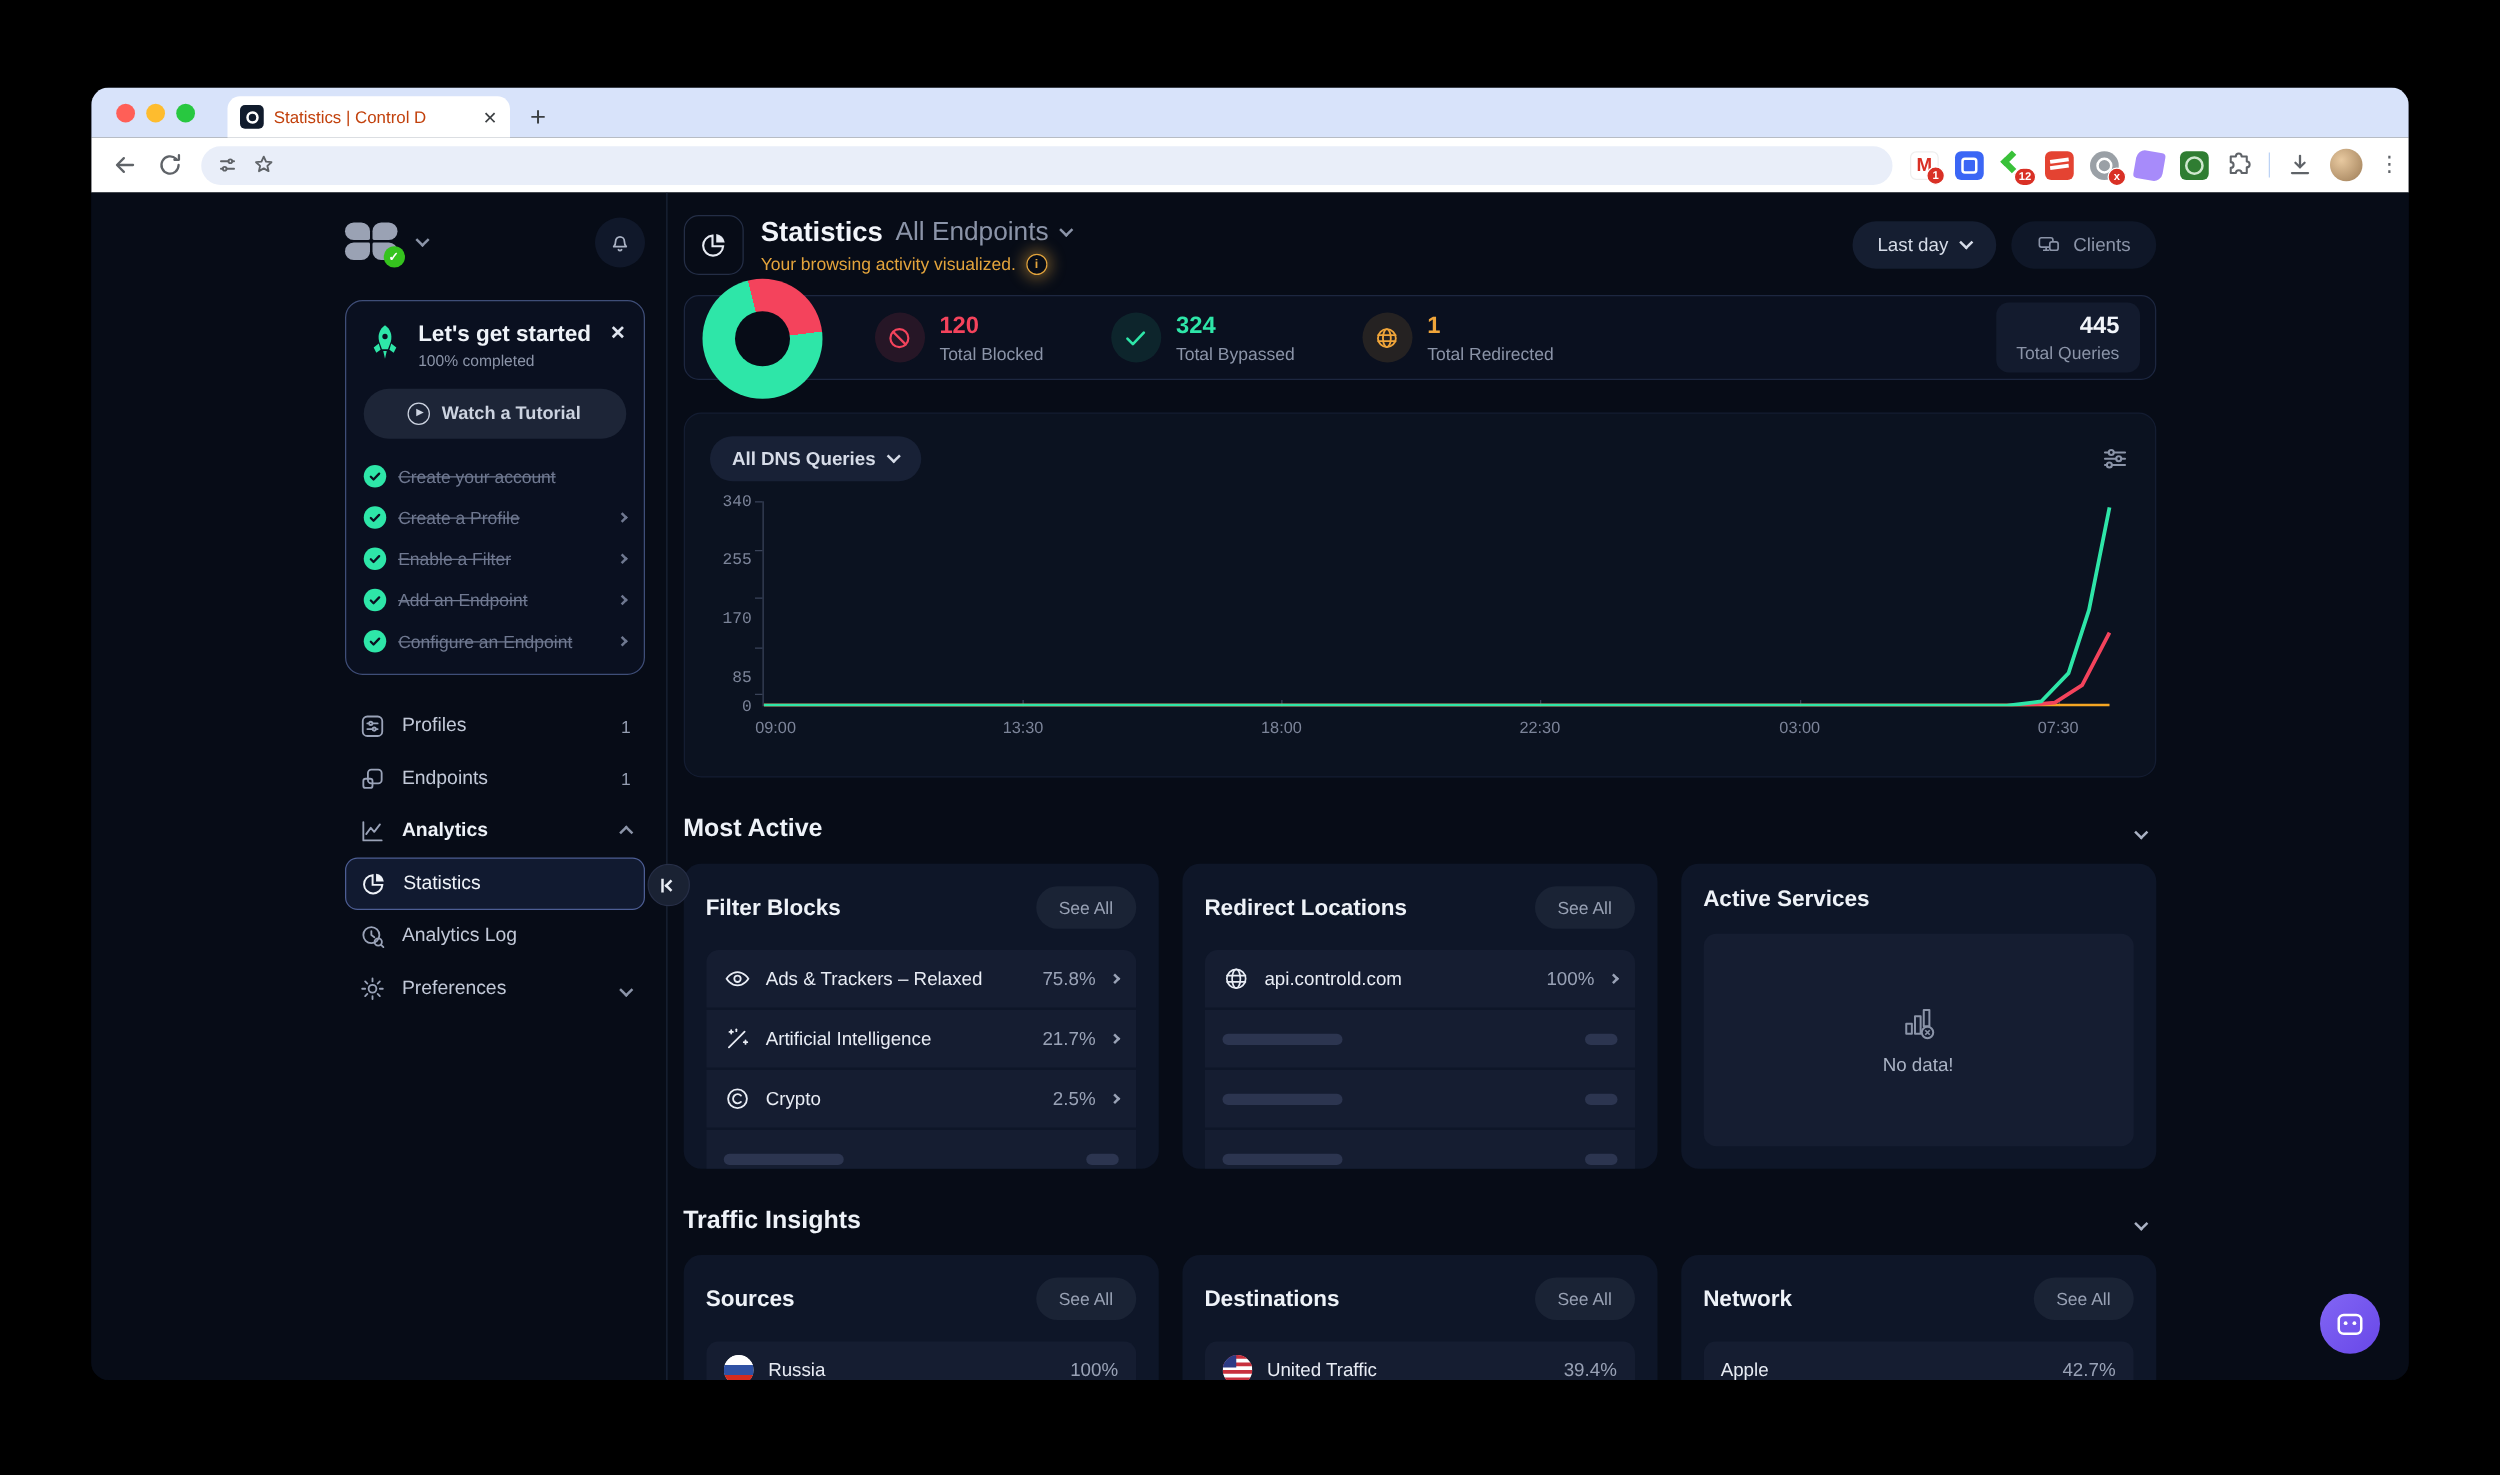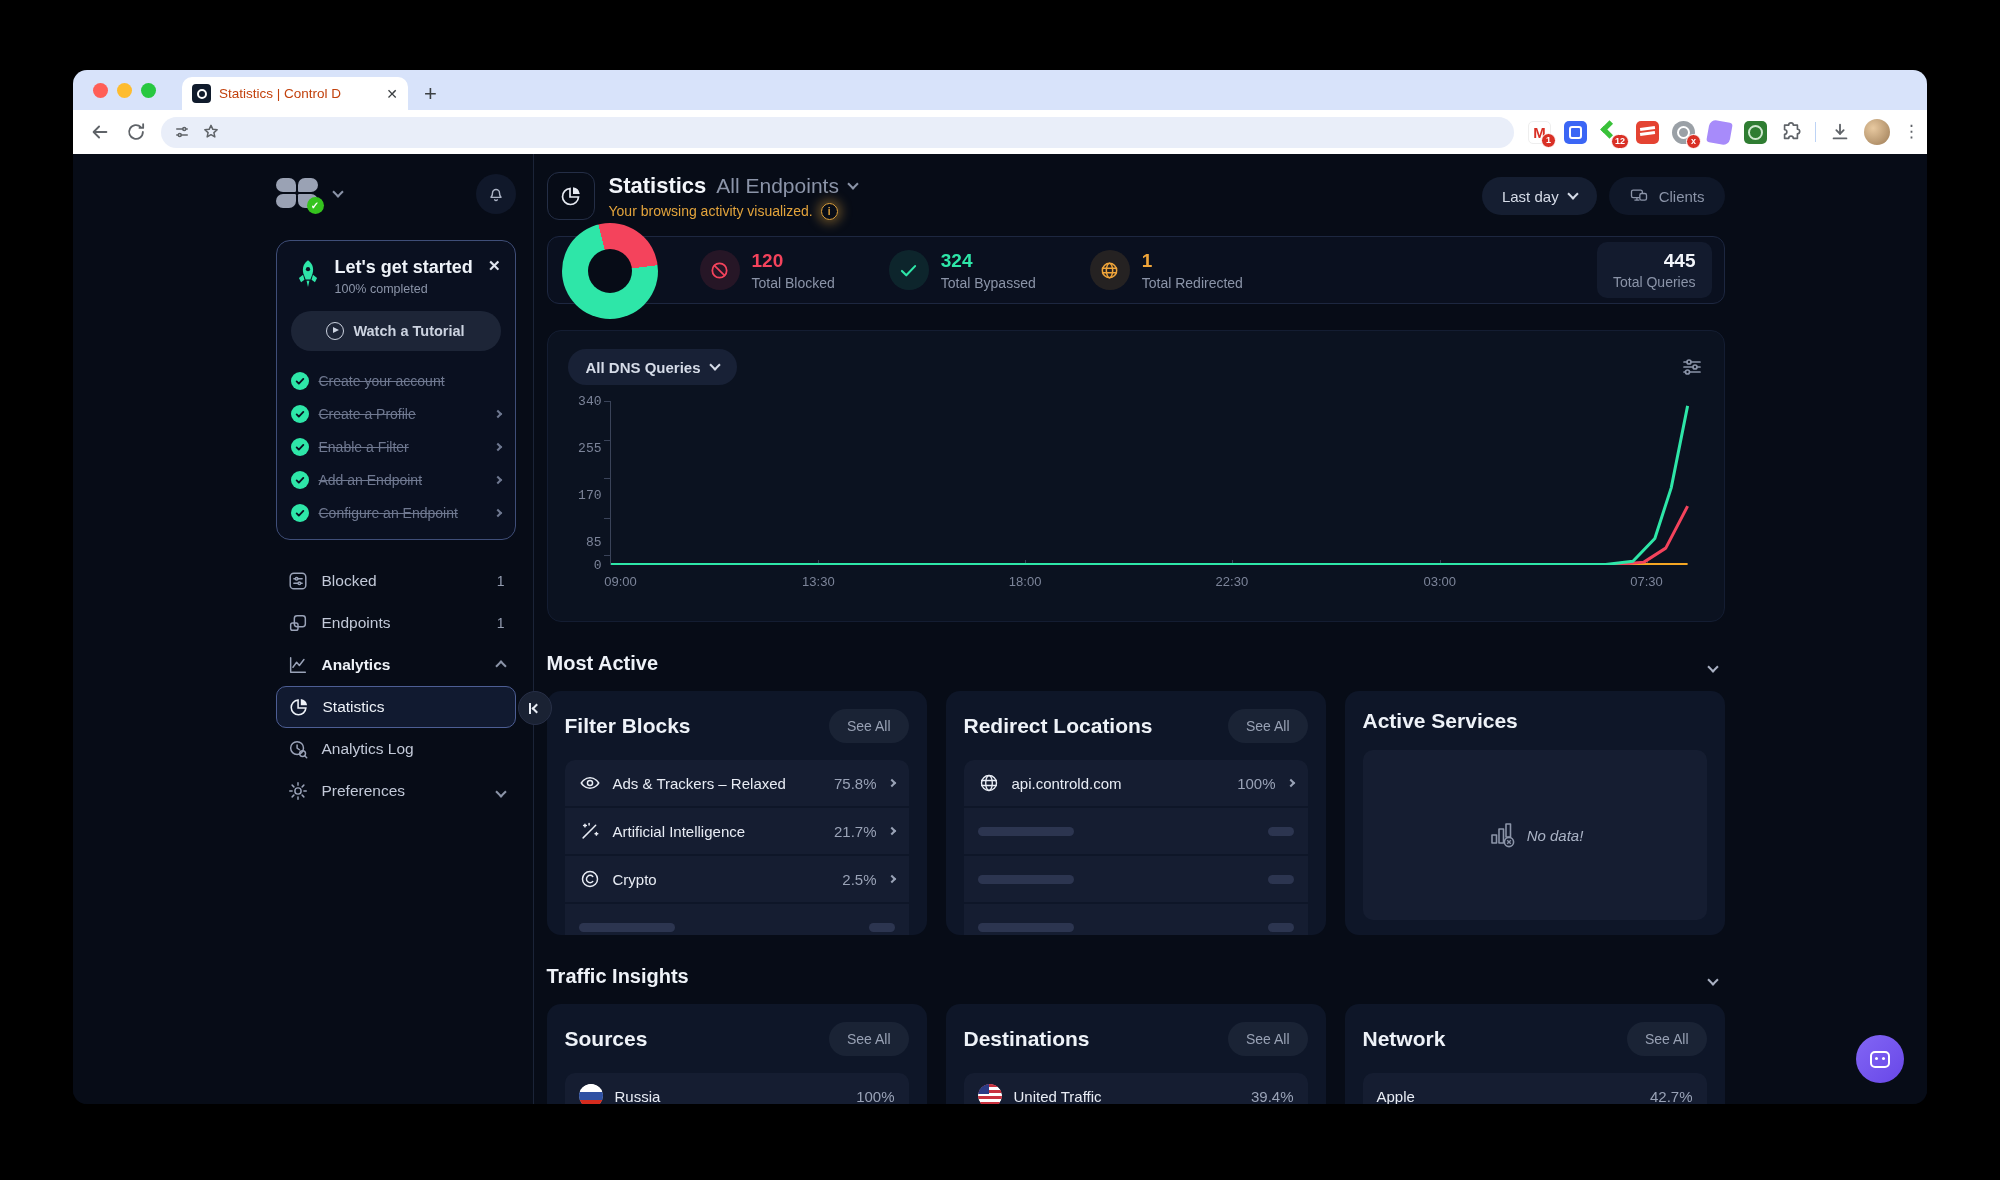--- a/index.html
+++ b/index.html
@@ -131,32 +131,32 @@
   .xlab { position:absolute; bottom:0; transform:translateX(-50%); font-size:13px; color:#7c8499; }
 
   
   .secthead { margin-top:30px; display:flex; align-items:flex-end; }
   .sect-title { font-size:20px; font-weight:bold; color:#eef2f8; }
   .sect-chev { margin-left:auto; margin-right:8px; }
   .sect-chev .chev { border-color:#aab2c4; }
   .cards { margin-top:16px; display:grid; grid-template-columns:repeat(3,1fr); gap:19px; }
   .card { background:#0e1628; border-radius:14px; padding:18px; height:244px; overflow:hidden; }
   .card-head { display:flex; align-items:center; }
-  .card-title { font-size:21px; font-weight:bold; color:#eef2f8; }
+  .card-title { font-size:18px; font-weight:bold; color:#eef2f8; }
   .seeall { margin-left:auto; height:34px; border-radius:17px; background:#1a2335; padding:0 18px; display:flex; align-items:center; color:#98a1b4; font-size:14px; }
   .rows { margin-top:17px; border-radius:10px; overflow:hidden; display:flex; flex-direction:column; gap:2px; }
   .row { height:46px; background:#151d31; display:flex; align-items:center; padding:0 14px; gap:12px; flex-shrink:0; }
   .row-ic { width:22px; height:22px; color:#e8ecf4; flex-shrink:0; }
   .row-ic svg { width:100%; height:100%; }
   .row-label { font-size:15px; color:#e8ecf4; }
   .row-val { margin-left:auto; font-size:15px; color:#99a2b6; }
   .row .chev { width:6px; height:6px; border-color:#99a2b6; }
   .skel-l { width:96px; height:9px; border-radius:5px; background:#2c3550; }
   .skel-r { margin-left:auto; width:26px; height:9px; border-radius:5px; background:#2c3550; }
-  .empty-panel { margin-top:17px; height:170px; background:#151d31; border-radius:10px; display:flex; flex-direction:row; align-items:center; justify-content:center; gap:9px; color:#aab3c5; font-size:15px;font-style:italic; }
+  .empty-panel { margin-top:17px; height:170px; background:#151d31; border-radius:10px; display:flex; flex-direction:column; align-items:center; justify-content:center; gap:9px; color:#aab3c5; font-size:15px; }
   .empty-panel svg { width:32px; height:32px; color:#8b94a8; }
   .flag { width:24px; height:24px; border-radius:50%; overflow:hidden; flex-shrink:0; }
   .flag svg { width:100%; height:100%; display:block; }
 
   .fab { position:absolute; right:23px; bottom:21px; width:48px; height:48px; border-radius:50%; background:linear-gradient(135deg,#8266f4,#6847e8); display:flex; align-items:center; justify-content:center; }
   .fab-glyph { width:20px; height:17px; border:2.4px solid #fff; border-radius:5px; position:relative; }
   .fab-glyph::after { content:""; position:absolute; left:3px; top:4px; width:3px; height:3px; background:#fff; border-radius:50%; box-shadow:7px 0 0 #fff; }
 </style>
 </head>
 <body>
@@ -336,21 +336,21 @@
         </div>
 
         <div class="nav">
           <div class="nav-item">
             <span class="nav-ic"><svg viewBox="0 0 24 24" fill="none" stroke="currentColor" stroke-width="1.6" stroke-linecap="round">
                   <rect x="3.5" y="3.5" width="17" height="17" rx="4"></rect>
                   <path d="M7.5 9.5h9M7.5 14.5h9"></path>
                   <circle cx="10.5" cy="9.5" r="1.4" fill="#070c17"></circle>
                   <circle cx="13.5" cy="14.5" r="1.4" fill="#070c17"></circle>
                 </svg></span>
-            <span class="nav-label">Blocked</span>
+            <span class="nav-label">Profiles</span>
             <span class="nav-right">1</span>
           </div>
           <div class="nav-item">
             <span class="nav-ic"><svg viewBox="0 0 24 24" fill="none" stroke="currentColor" stroke-width="1.6" stroke-linejoin="round">
                   <rect x="8" y="4" width="12" height="12" rx="3"></rect>
                   <rect x="4" y="12" width="8" height="8" rx="2"></rect>
                 </svg></span>
             <span class="nav-label">Endpoints</span>
             <span class="nav-right">1</span>
           </div>

